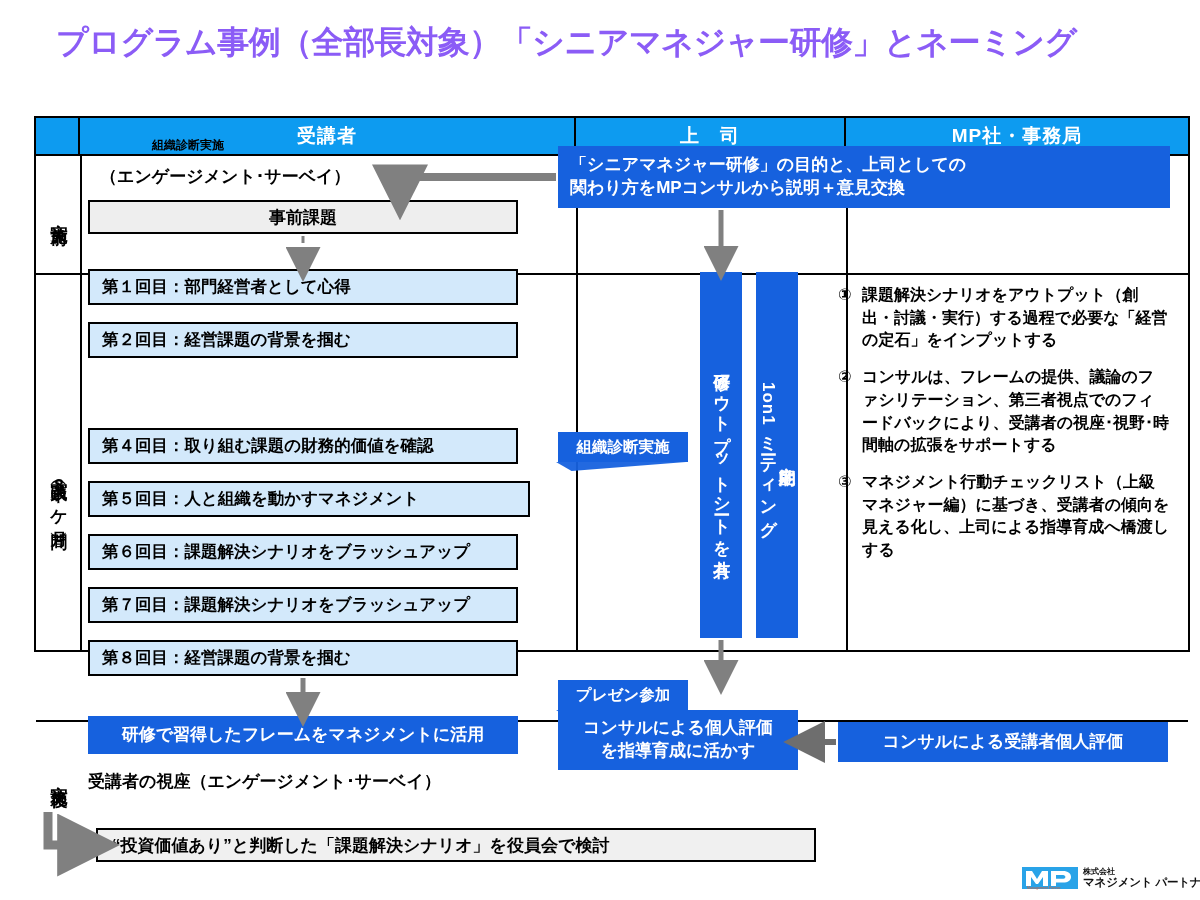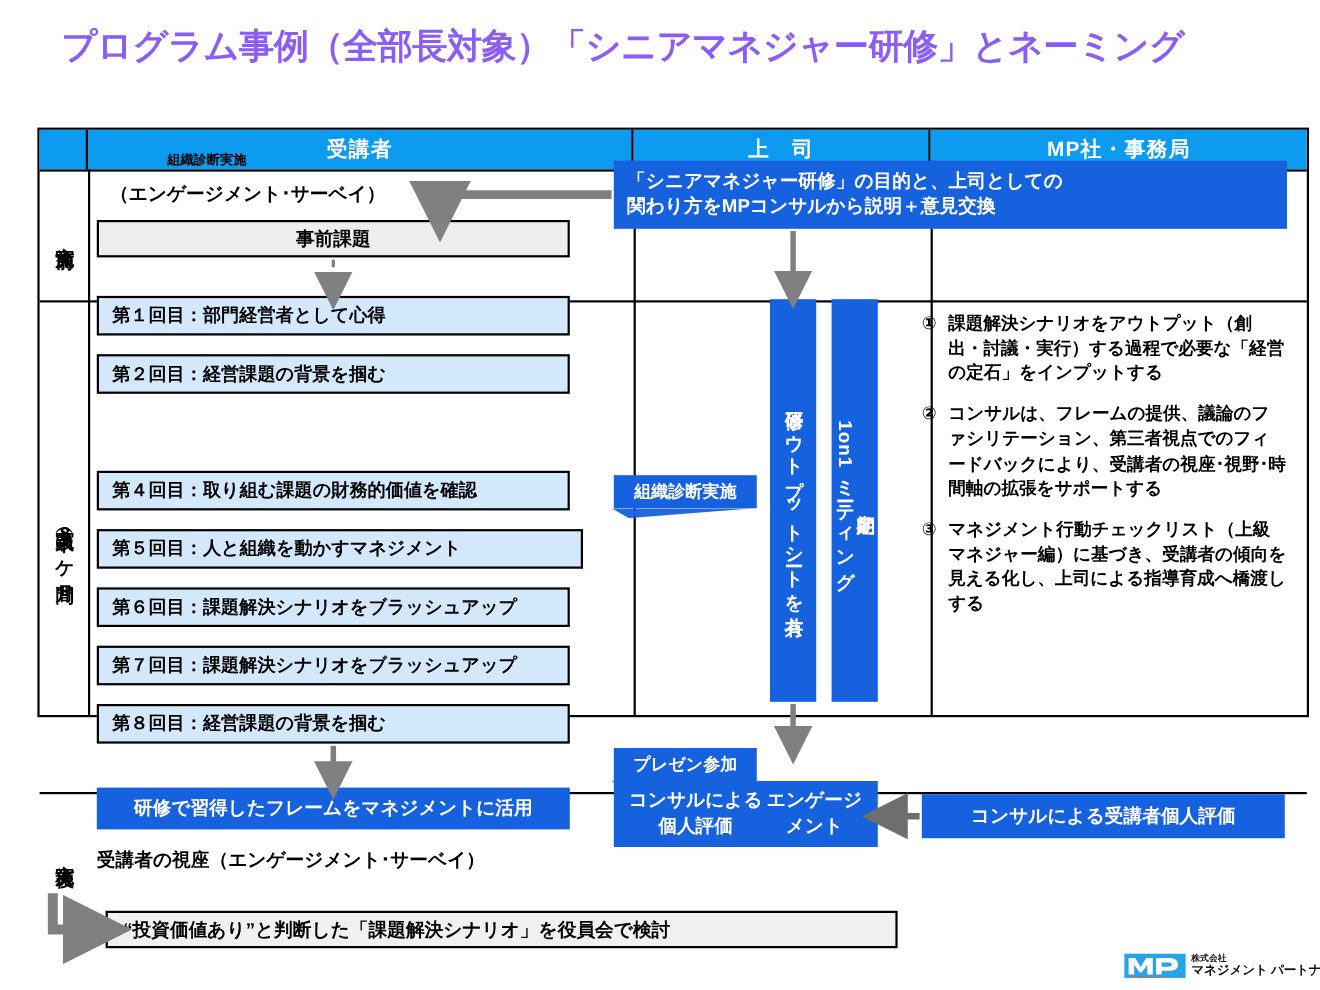--- a/index.html
+++ b/index.html
@@ -188,23 +188,23 @@
     <div class="mpitem">
       <div class="mpnum">③</div>
       <div class="mptext">マネジメント行動チェックリスト（上級マネジャー編）に基づき、受講者の傾向を見える化し、上司による指導育成へ橋渡しする</div>
     </div>
   </div>
 
   <div class="box blue-box center" style="left:88px;top:716px;width:430px;height:38px;font-size:17px;">研修で習得したフレームをマネジメントに活用</div>
 
   <div class="txt" style="left:88px;top:770px;font-size:17px;">受講者の視座（エンゲージメント･サーベイ）</div>
 
-  <div class="box blue-box" style="left:558px;top:710px;width:240px;height:60px;flex-direction:row;align-items:center;justify-content:center;text-align:center;">
+  <div class="box blue-box" style="left:558px;top:710px;width:240px;height:60px;flex-direction:column;align-items:center;justify-content:center;text-align:center;">
     <div>コンサルによる個人評価</div>
-    <div>エンゲージメント</div>
+    <div>を指導育成に活かす</div>
   </div>
 
   <div class="box blue-box center" style="left:838px;top:722px;width:330px;height:40px;font-size:17px;">コンサルによる受講者個人評価</div>
 
   <div class="bottom-box">“投資価値あり”と判断した「課題解決シナリオ」を役員会で検討</div>
 
   <div class="logo">
     <svg class="logo-mark" viewBox="0 0 56 26">
       <rect x="0" y="2" width="56" height="22" fill="#29a3e8"></rect>
       <path d="M4 21 L4 6 L10 6 L15 14 L20 6 L26 6 L26 21 L21 21 L21 12 L16 19 L14 19 L9 12 L9 21 Z" fill="#ffffff"></path>

